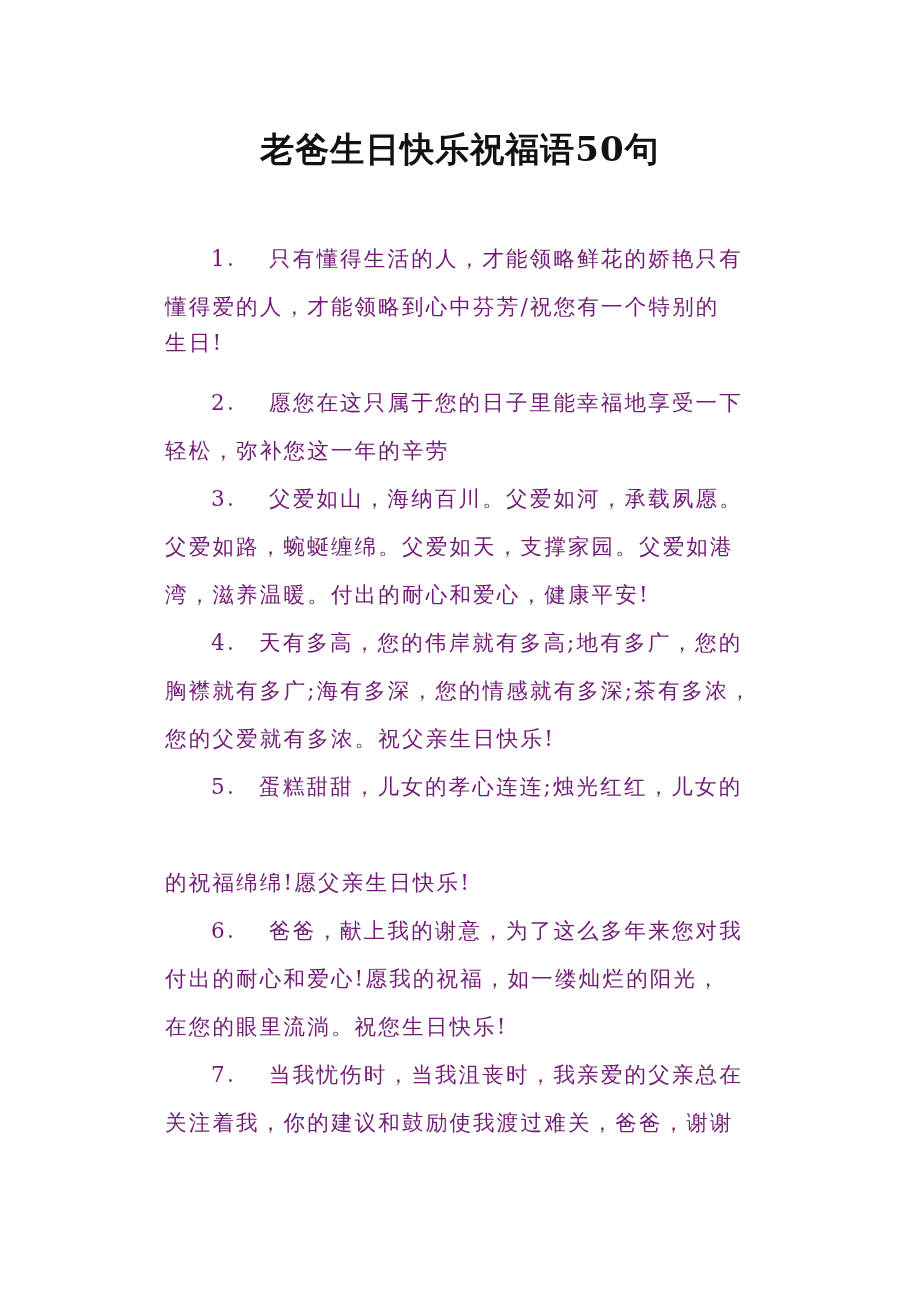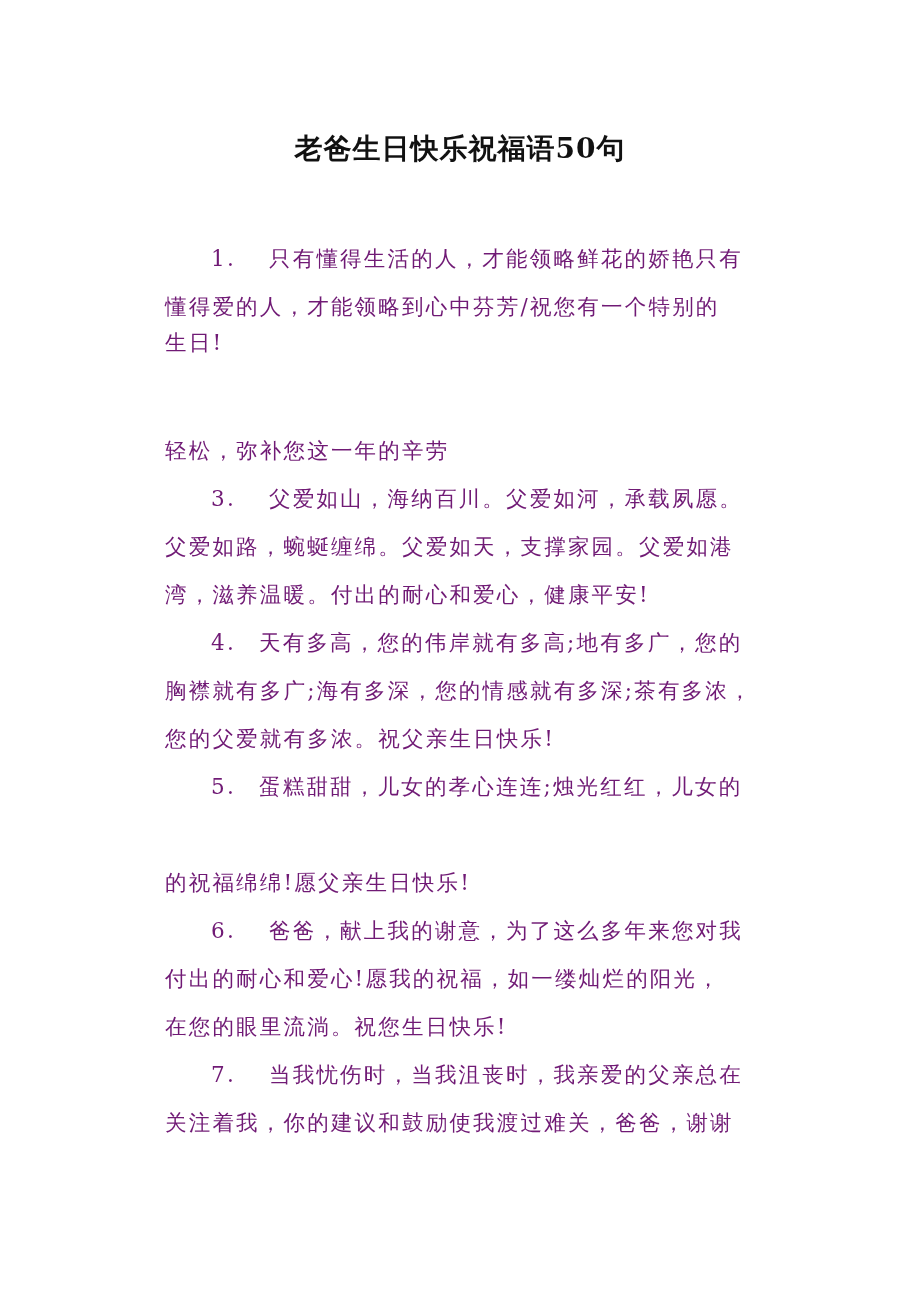--- a/index.html
+++ b/index.html
@@ -1,40 +1,41 @@
 <!DOCTYPE html>
 <html><head>
   <meta charset="utf-8">
   <style>
     html, body { margin: 0; padding: 0; background: #ffffff; }
     body { width: 920px; height: 1302px; position: relative; overflow: hidden; }
     .page { position: absolute; left: 0; top: 0; width: 920px; height: 1302px; background: #ffffff; }
     .title {
       position: absolute; left: 0; top: 126px; width: 920px; text-align: center;
       font-family: "DejaVu Serif", "Liberation Serif", serif; font-weight: bold;
-      font-size: 28px; line-height: 46px; color: #111111; letter-spacing: 1px;
+      font-size: 34px; line-height: 46px; color: #111111; letter-spacing: 1px;
     }
     .line {
       position: absolute; left: 165px; white-space: nowrap;
       font-family: "DejaVu Serif", "Liberation Serif", serif;
       font-size: 21.5px; line-height: 30px; color: #701a75; letter-spacing: 2.2px;
     }
     .num { display: inline-block; width: 58px; margin-left: 46px; }
     .num.short { width: 48px; }
   </style>
 </head>
 <body>
 
 <div class="page">
   <div class="title">老爸生日快乐祝福语50句</div>
 
   <div class="line" style="top:244px;"><span class="num">1.</span><span>只有懂得生活的人，才能领略鲜花的娇艳只有</span></div>
   <div class="line" style="top:292px;">懂得爱的人，才能领略到心中芬芳/祝您有一个特别的</div>
   <div class="line" style="top:328px;">生日!</div>
 
+  <div class="line" style="top:388px;"><span class="num">2.</span><span>愿您在这只属于您的日子里能幸福地享受一下</span></div>
   <div class="line" style="top:436px;">轻松，弥补您这一年的辛劳</div>
 
   <div class="line" style="top:484px;"><span class="num">3.</span><span>父爱如山，海纳百川。父爱如河，承载夙愿。</span></div>
   <div class="line" style="top:532px;">父爱如路，蜿蜒缠绵。父爱如天，支撑家园。父爱如港</div>
   <div class="line" style="top:580px;">湾，滋养温暖。付出的耐心和爱心，健康平安!</div>
 
   <div class="line" style="top:628px;"><span class="num short">4.</span><span>天有多高，您的伟岸就有多高;地有多广，您的</span></div>
   <div class="line" style="top:676px;">胸襟就有多广;海有多深，您的情感就有多深;茶有多浓，</div>
   <div class="line" style="top:724px;">您的父爱就有多浓。祝父亲生日快乐!</div>
 

